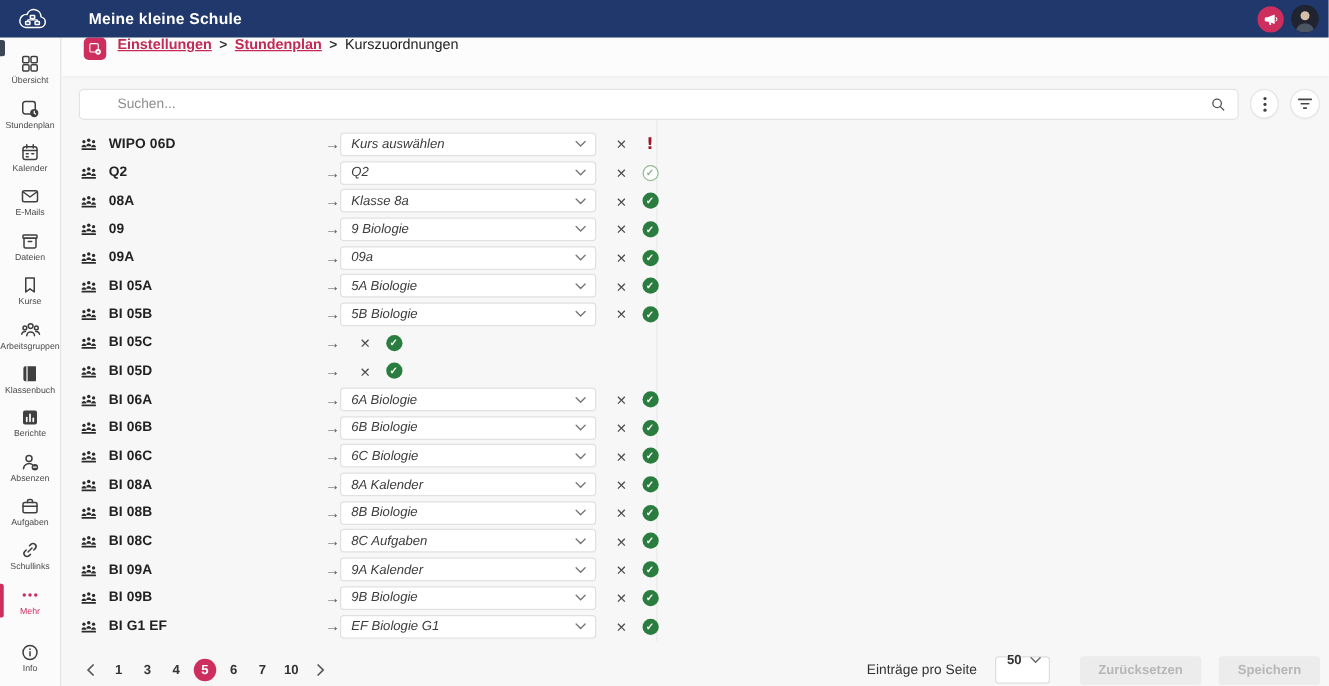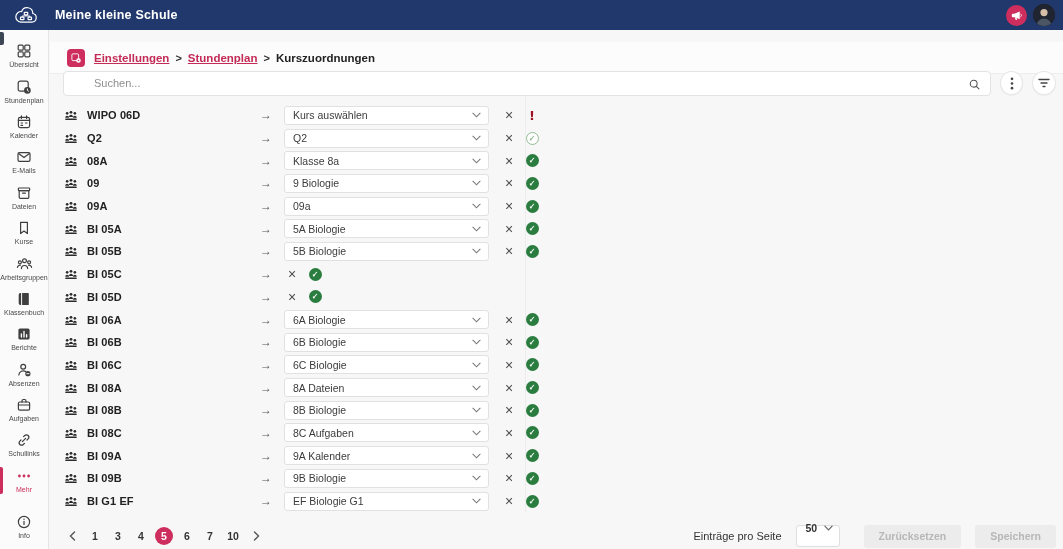--- a/index.html
+++ b/index.html
@@ -7,21 +7,21 @@
   body {
     font-family:"Liberation Sans", sans-serif;
     background:#f7f7f7; position:relative; color:#2b2b2b;
   }
   
   .header {
     position:absolute; top:0; left:0; width:1063px; height:30px;
     background:#20386b; display:flex; align-items:center; z-index:5;
   }
   .logo { margin-left:13px; display:flex; align-items:center; }
-  .app-title { color:#fff; font-size:12.5px; font-weight:600; margin-left:16px; letter-spacing:.2px; }
+  .app-title { color:#fff; font-size:12.5px; font-weight:600; margin-left:32px; letter-spacing:.2px; }
   .header-right { margin-left:auto; display:flex; align-items:center; gap:6px; margin-right:8px; }
   .megaphone-btn {
     width:21px; height:21px; border-radius:50%; background:#cd2e5e; border:none;
     display:flex; align-items:center; justify-content:center; cursor:pointer;
   }
   .avatar {
     width:22px; height:22px; border-radius:50%; overflow:hidden; background:#23262e;
     display:flex; align-items:flex-end; justify-content:center; cursor:pointer;
   }
   
@@ -43,29 +43,29 @@
   .sb-item.active .sb-label { color:#cd2e5e; }
   .sb-item.active::before {
     content:""; position:absolute; left:0; top:4px; bottom:4px; width:3px;
     background:#cd2e5e; border-radius:0 2px 2px 0;
   }
   .sb-item.info-item { margin-top:11px; }
   
   .content { position:absolute; top:30px; left:50px; width:1013px; height:519px; }
   .breadcrumb-bar {
     position:absolute; top:0; left:0; right:0; height:32px; background:#fcfcfc;
-    border-bottom:1px solid #ededed; display:flex; align-items:center; padding-left:17px;margin-top:12px;
+    border-bottom:1px solid #ededed; display:flex; padding-left:17px;
   }
   .bc-icon {
     width:18px; height:18px; border-radius:4px; background:#cd2e5e;
     display:flex; align-items:center; justify-content:center; margin-right:9px;
   }
   .bc-link { color:#c32a56; font-size:11.5px; font-weight:700; text-decoration:underline; cursor:pointer; }
   .bc-sep { color:#333; font-size:11px; font-weight:700; margin:0 6px; }
-  .bc-current { color:#222; font-size:11.5px; font-weight:700; }
+  .bc-current { color:#222; font-size:11.5px; font-weight:400; }
   
   .search-row { position:absolute; top:40px; left:13px; right:7px; height:26px; display:flex; align-items:center; }
   .search-box {
     position:relative; width:942px; height:25px; background:#fff;
     border:1px solid #e3e3e3; border-radius:4px; display:flex; align-items:center;padding-left:20px;
   }
   .search-input {
     border:none; outline:none; background:transparent; width:100%; height:100%;
     padding:0 28px 0 10px; font-size:11px; color:#444; font-family:"Liberation Sans", sans-serif;
   }
@@ -77,22 +77,22 @@
     box-shadow:0 1px 1px rgba(0,0,0,.04);
   }
   
   .rows { position:absolute; top:74px; left:0; width:808px; }
   .col-divider { position:absolute; top:66px; left:475px; width:1px; height:417px; background:#ececec; }
   .row { height:22.7px; display:flex; align-items:center; padding-left:13px; }
   .row-icon { width:16px; display:flex; justify-content:center; }
   .row-name { width:173px; margin-left:8px; font-size:11px; font-weight:700; color:#222; letter-spacing:.1px; }
   .row-arrow { width:12px; color:#555; font-size:12px; }
   .row-select {
-    width:205px; height:19px; margin-left:12px; background:#fff; border:1px solid #e1e1e1;
-    border-radius:3px; display:flex; align-items:center; cursor:pointer;
+    width:205px; height:19px; background:#fff; border:1px solid #e1e1e1;
+    border-radius:3px; display:flex; align-items:center; cursor:pointer;font-style:italic;
   }
   .sel-text { flex:1; font-size:10.5px; color:#3c3c3c; padding-left:8px;
     white-space:nowrap; overflow:hidden; }
   .sel-chevron { padding-right:7px; display:flex; align-items:center; }
   .row-remove {
     width:16px; margin-left:12px; text-align:center; font-size:14px; color:#4c4c4c;
     cursor:pointer; line-height:1;
   }
   .row-status { width:16px; margin-left:7px; display:flex; justify-content:center; align-items:center; }
   .st-error { color:#9e1426; font-weight:900; font-size:13px; font-family:"DejaVu Sans", sans-serif; }
@@ -675,21 +675,21 @@
             <circle cx="12.4" cy="4.6" r="1.5"></circle>
         <path d="M1.4 9.6c0-1.3 1-2.3 2.2-2.3s2.2 1 2.2 2.3z"></path>
         <path d="M5.7 8.8C5.7 7.4 6.7 6.3 8 6.3s2.3 1.1 2.3 2.5z"></path>
         <path d="M10.2 9.6c0-1.3 1-2.3 2.2-2.3s2.2 1 2.2 2.3z"></path>
         <rect x="1.4" y="10.6" width="13.2" height="1.6" rx="0.5"></rect>
       </svg>
     </span>
     <span class="row-name">BI 08A</span>
     <span class="row-arrow">→</span>
     <div class="row-select">
-      <span class="sel-text">8A Dateien</span>
+      <span class="sel-text">8A Kalender</span>
       <span class="sel-chevron">
         <svg width="9" height="6" viewBox="0 0 10 6" fill="none" stroke="#777" stroke-width="1.2" stroke-linecap="round">
               <path d="M1 1l4 4 4-4"></path>
             </svg>
       </span>
     </div>
     <span class="row-remove">×</span>
     <span class="row-status">
           <span class="st-ok">✓</span>
         </span>

